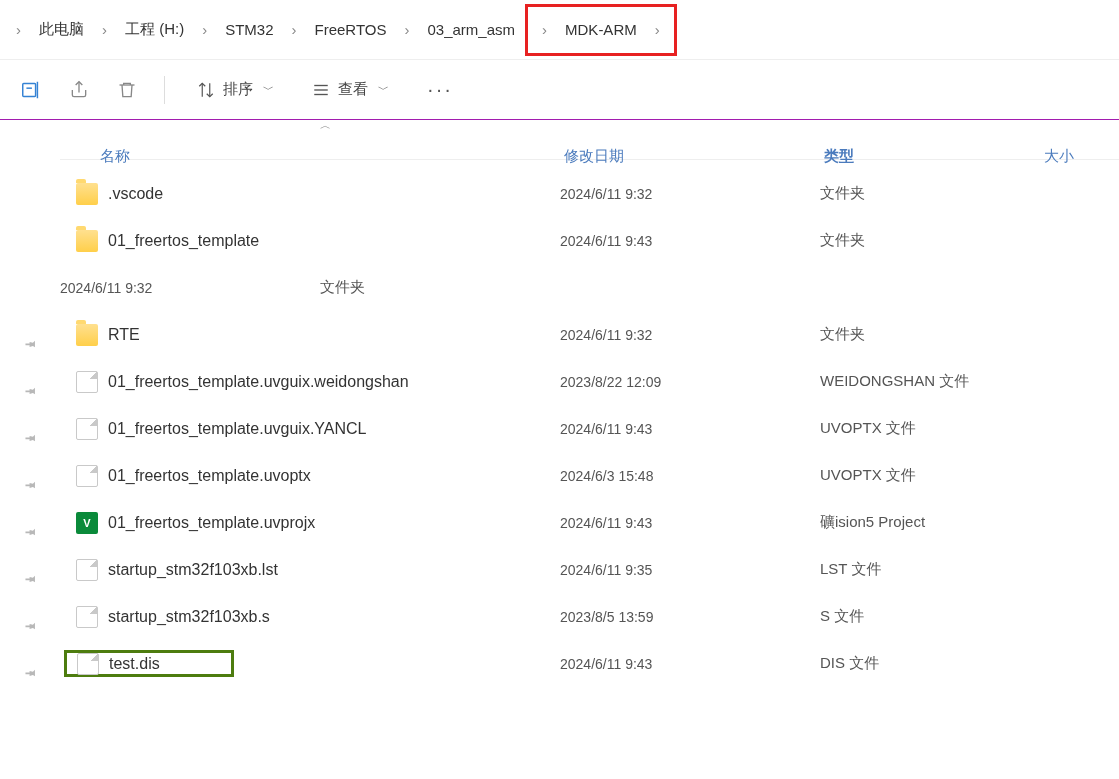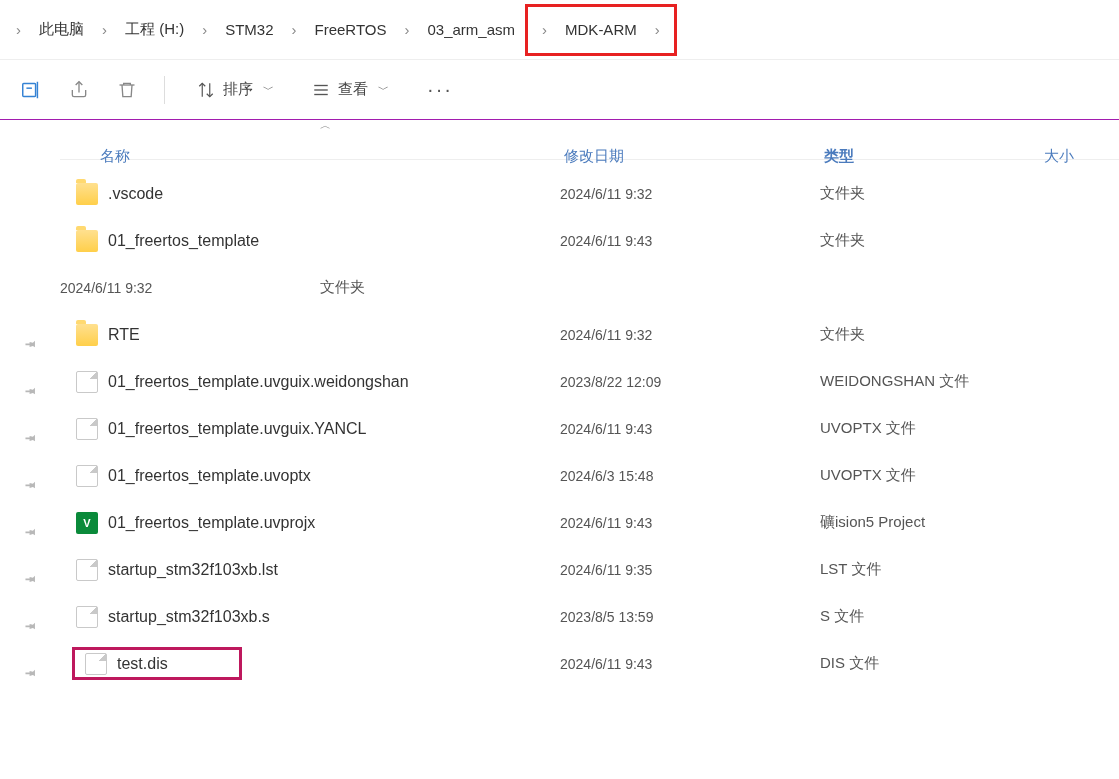--- a/index.html
+++ b/index.html
@@ -185,25 +185,25 @@
     background: #0a8a3a;
     border-radius: 2px;
     color: #fff;
     font-size: 11px;
     font-weight: bold;
     display: inline-flex;
     align-items: center;
     justify-content: center;
   }
   .highlight-row {
-    border: 3px solid #be185d;
-    height: 33px;
+    border: 3px solid #4d7c0f;
+    height: 27px;
     position: relative;
     width: 170px;
-    margin-left: 12px;
+    margin-left: 4px;
   }
 </style>
 </head>
 <body>
 
 <div class="breadcrumb">
   <span class="chevron">›</span>
   <span class="crumb">此电脑</span>
   <span class="chevron">›</span>
   <span class="crumb">工程 (H:)</span>

